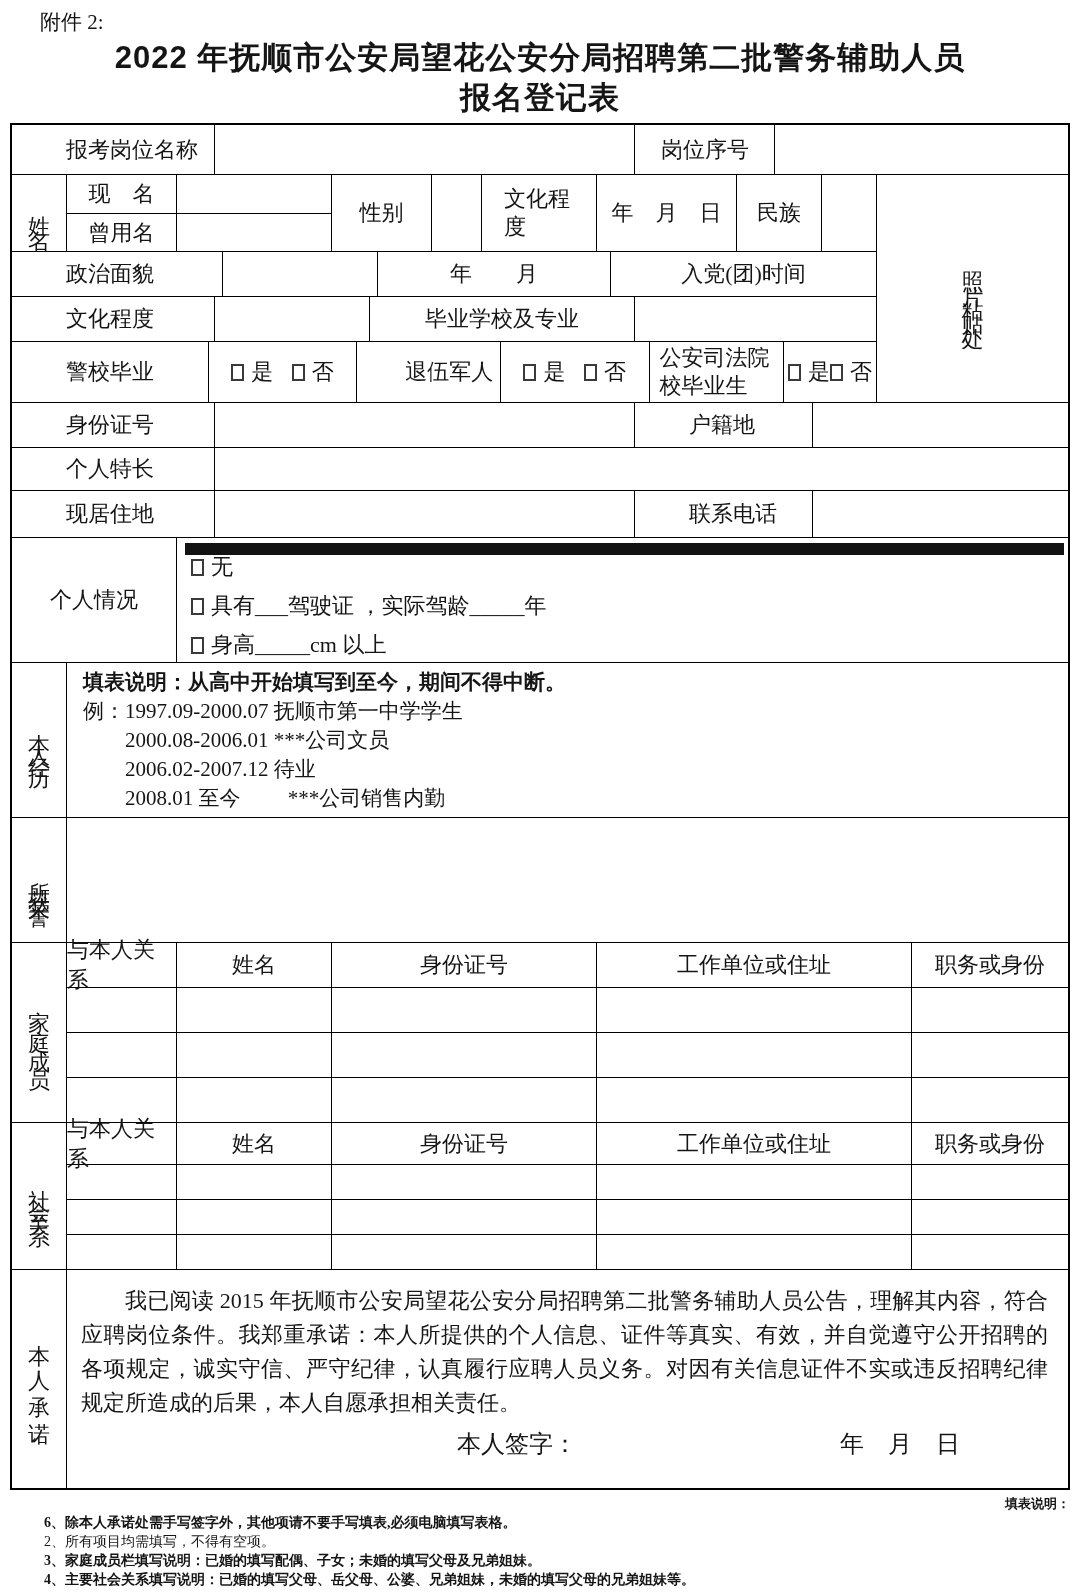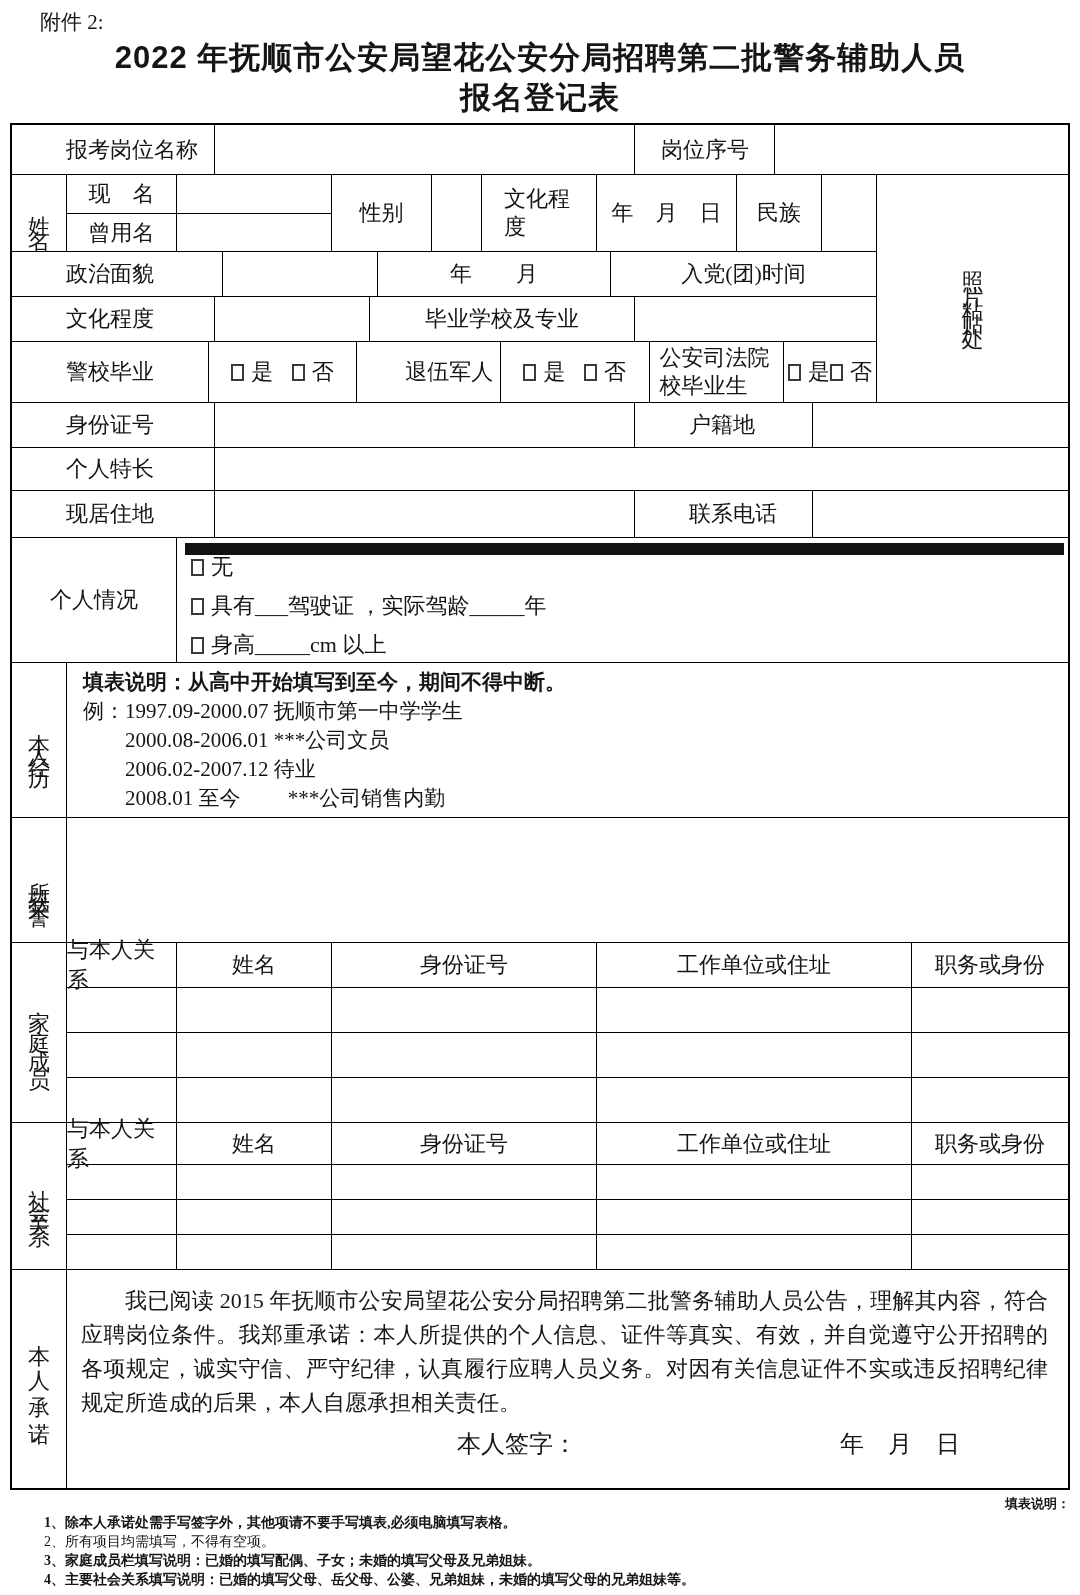--- a/index.html
+++ b/index.html
@@ -307,20 +307,20 @@
           <span class="sigdate">年　月　日</span>
         </div>
       </div>
     </div>
 
   </div>
 
   <div class="footer">
     <div class="footer-title">填表说明：</div>
     <div class="fnotes">
-      <div class="fnote">1、除本人承诺处需手写签字外，其他项请不要手写填表,必须电脑填写表格。</div>
+      <div class="fnote">6、除本人承诺处需手写签字外，其他项请不要手写填表,必须电脑填写表格。</div>
       <div class="fnote">2、所有项目均需填写，不得有空项。</div>
       <div class="fnote">3、家庭成员栏填写说明：已婚的填写配偶、子女；未婚的填写父母及兄弟姐妹。</div>
       <div class="fnote">4、主要社会关系填写说明：已婚的填写父母、岳父母、公婆、兄弟姐妹，未婚的填写父母的兄弟姐妹等。</div>
     </div>
   </div>
 
 </div>
 
 </body></html>

